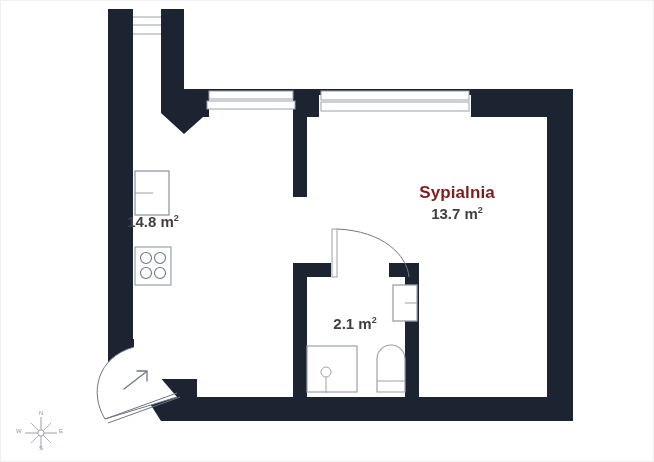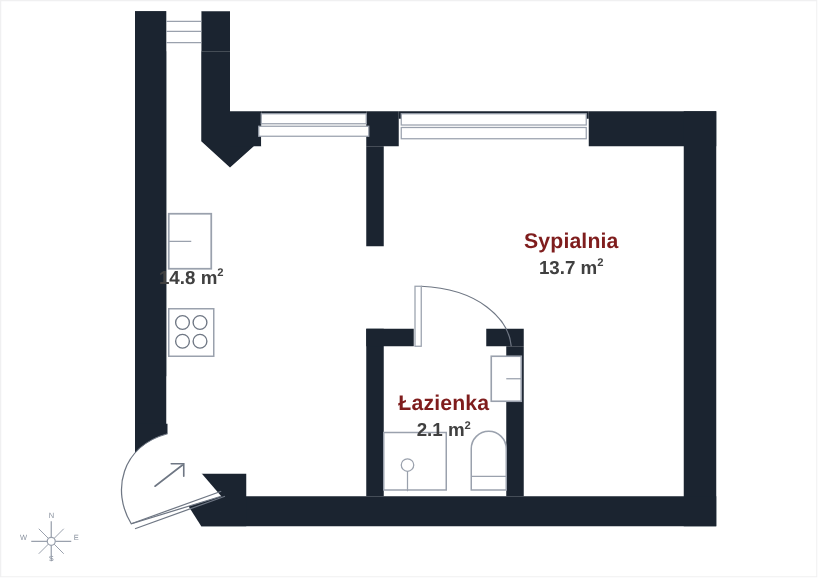--- a/index.html
+++ b/index.html
@@ -209,21 +209,20 @@
   </div>
 
   <div class="room-label" style="left:456px; top:182px; transform:translate(-50%,0);">
     <div class="room-name">Sypialnia</div>
     <div class="room-area">
       <span>13.7 m</span><sup>2</sup>
     </div>
   </div>
 
   <div class="room-label" style="left:354px; top:312px; transform:translate(-50%,0);">
-    <div class="room-name">Łazienka</div>
     <div class="room-area">
       <span>2.1 m</span><sup>2</sup>
     </div>
   </div>
 
   <div class="compass">
     <span class="compass-letter c-n">N</span>
     <span class="compass-letter c-s">S</span>
     <span class="compass-letter c-w">W</span>
     <span class="compass-letter c-e">E</span>

